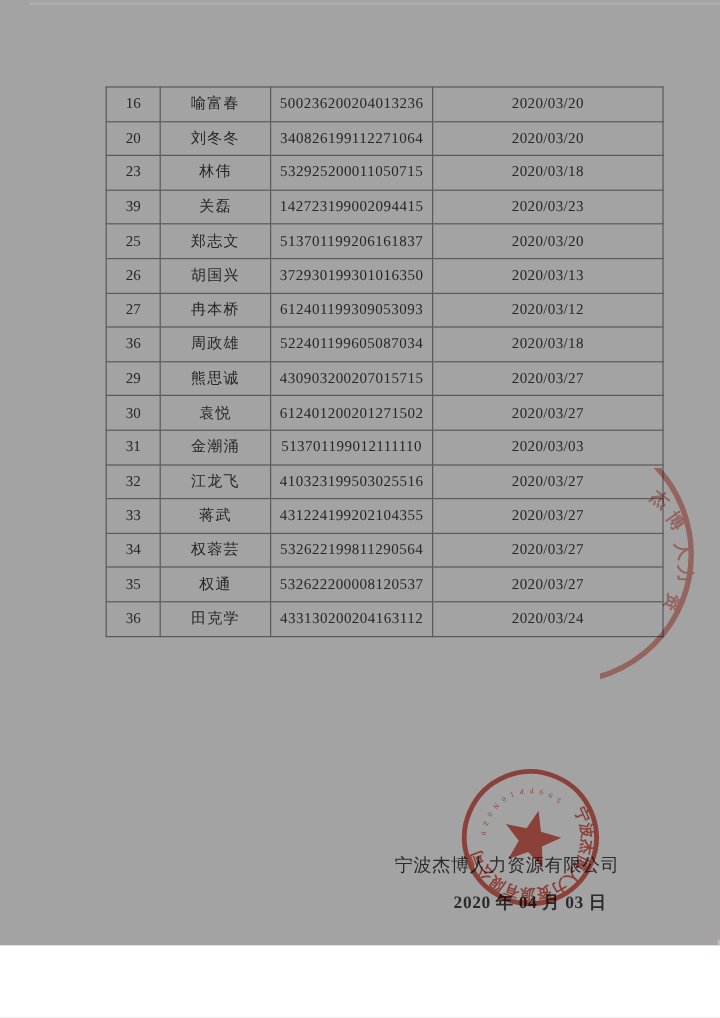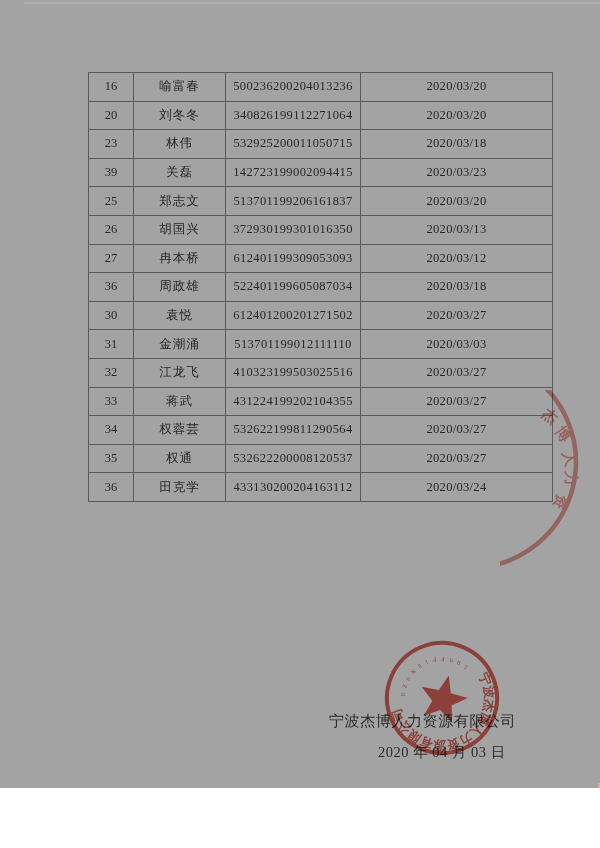--- a/index.html
+++ b/index.html
@@ -34,21 +34,21 @@
   td.c-no{width:44px;font-size:12px;}
   td.c-name{width:91px;letter-spacing:1px;}
   td.c-id{width:134px;font-size:13px;letter-spacing:.4px;margin-left:16px;}
   td.c-date{width:191px;font-size:12.5px;letter-spacing:.3px;}
   .footer-company{
     position:absolute;left:329px;top:712px;
     font-size:15px;letter-spacing:.6px;color:#2b2b2b;
   }
   .footer-date{
     position:absolute;left:378px;top:743px;
-    font-size:14.5px;letter-spacing:.5px;color:#2b2b2b;
+    font-size:14.5px;letter-spacing:.5px;color:#2b2b2b;font-weight:bold;
   }
   .footer-page{
     position:absolute;left:432px;top:789px;
     font-size:17px;letter-spacing:1px;color:#3a3a3a;
   }
   svg.stamp{
     position:absolute;left:355px;top:608px;width:180px;height:180px;
     pointer-events:none;mix-blend-mode:multiply;
   }
   svg.stamp-partial{
@@ -105,20 +105,26 @@
           <td class="c-no">27</td>
           <td class="c-name">冉本桥</td>
           <td class="c-id">612401199309053093</td>
           <td class="c-date">2020/03/12</td>
         </tr>
         <tr>
           <td class="c-no">36</td>
           <td class="c-name">周政雄</td>
           <td class="c-id">522401199605087034</td>
           <td class="c-date">2020/03/18</td>
+        </tr>
+        <tr>
+          <td class="c-no">29</td>
+          <td class="c-name">熊思诚</td>
+          <td class="c-id">430903200207015715</td>
+          <td class="c-date">2020/03/27</td>
         </tr>
         <tr>
           <td class="c-no">30</td>
           <td class="c-name">袁悦</td>
           <td class="c-id">612401200201271502</td>
           <td class="c-date">2020/03/27</td>
         </tr>
         <tr>
           <td class="c-no">31</td>
           <td class="c-name">金潮涌</td>

